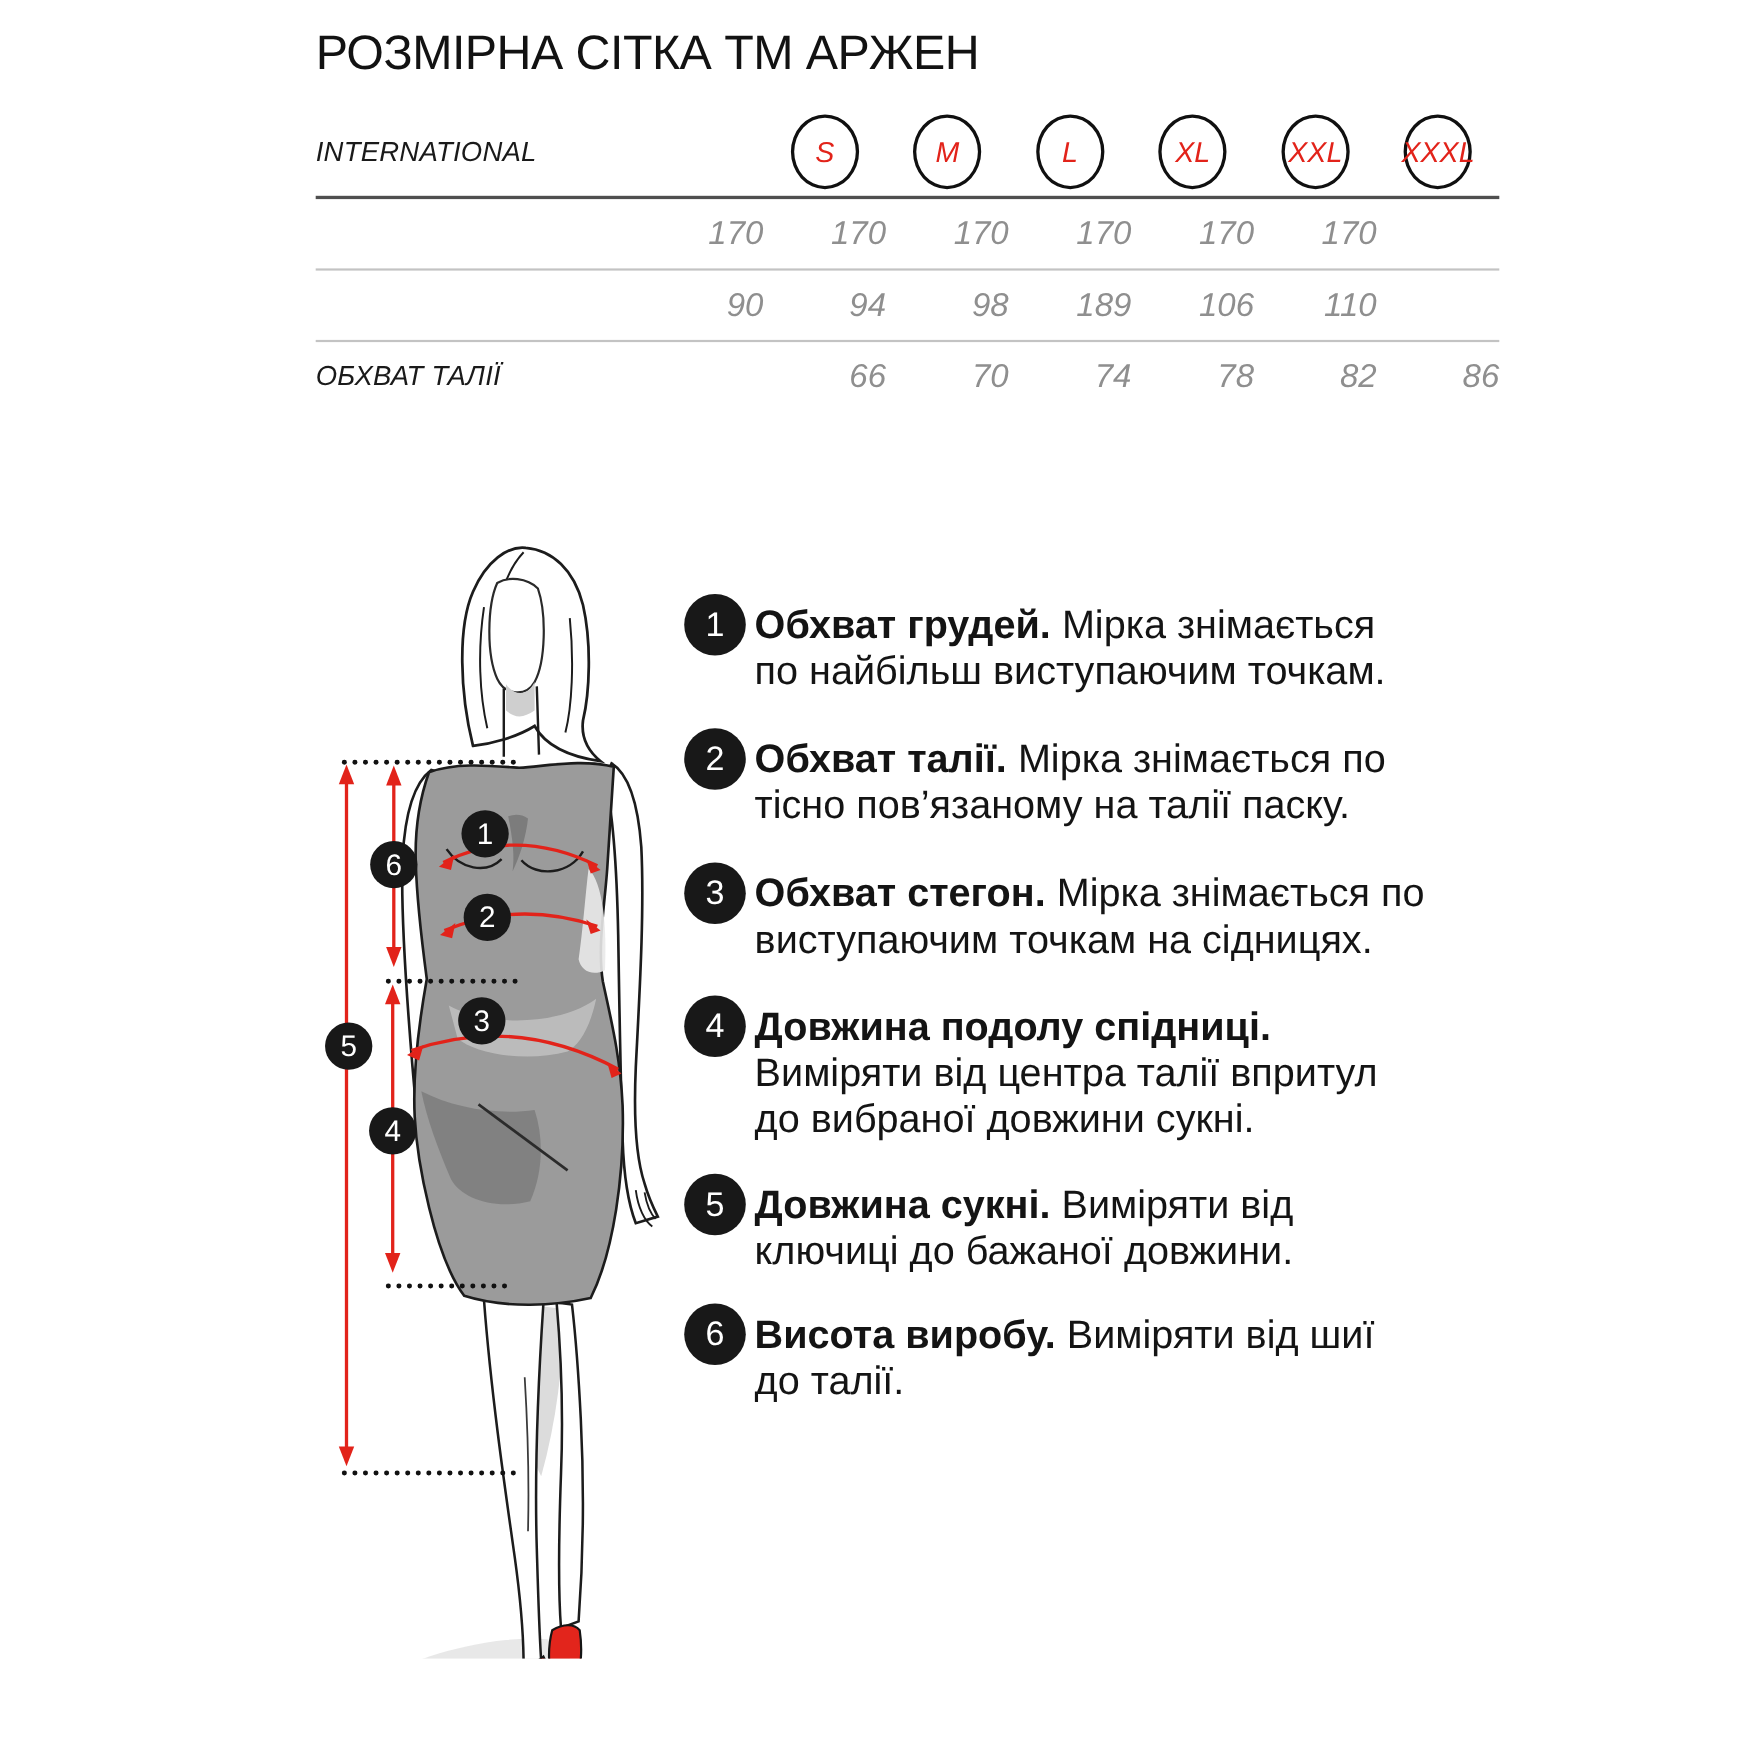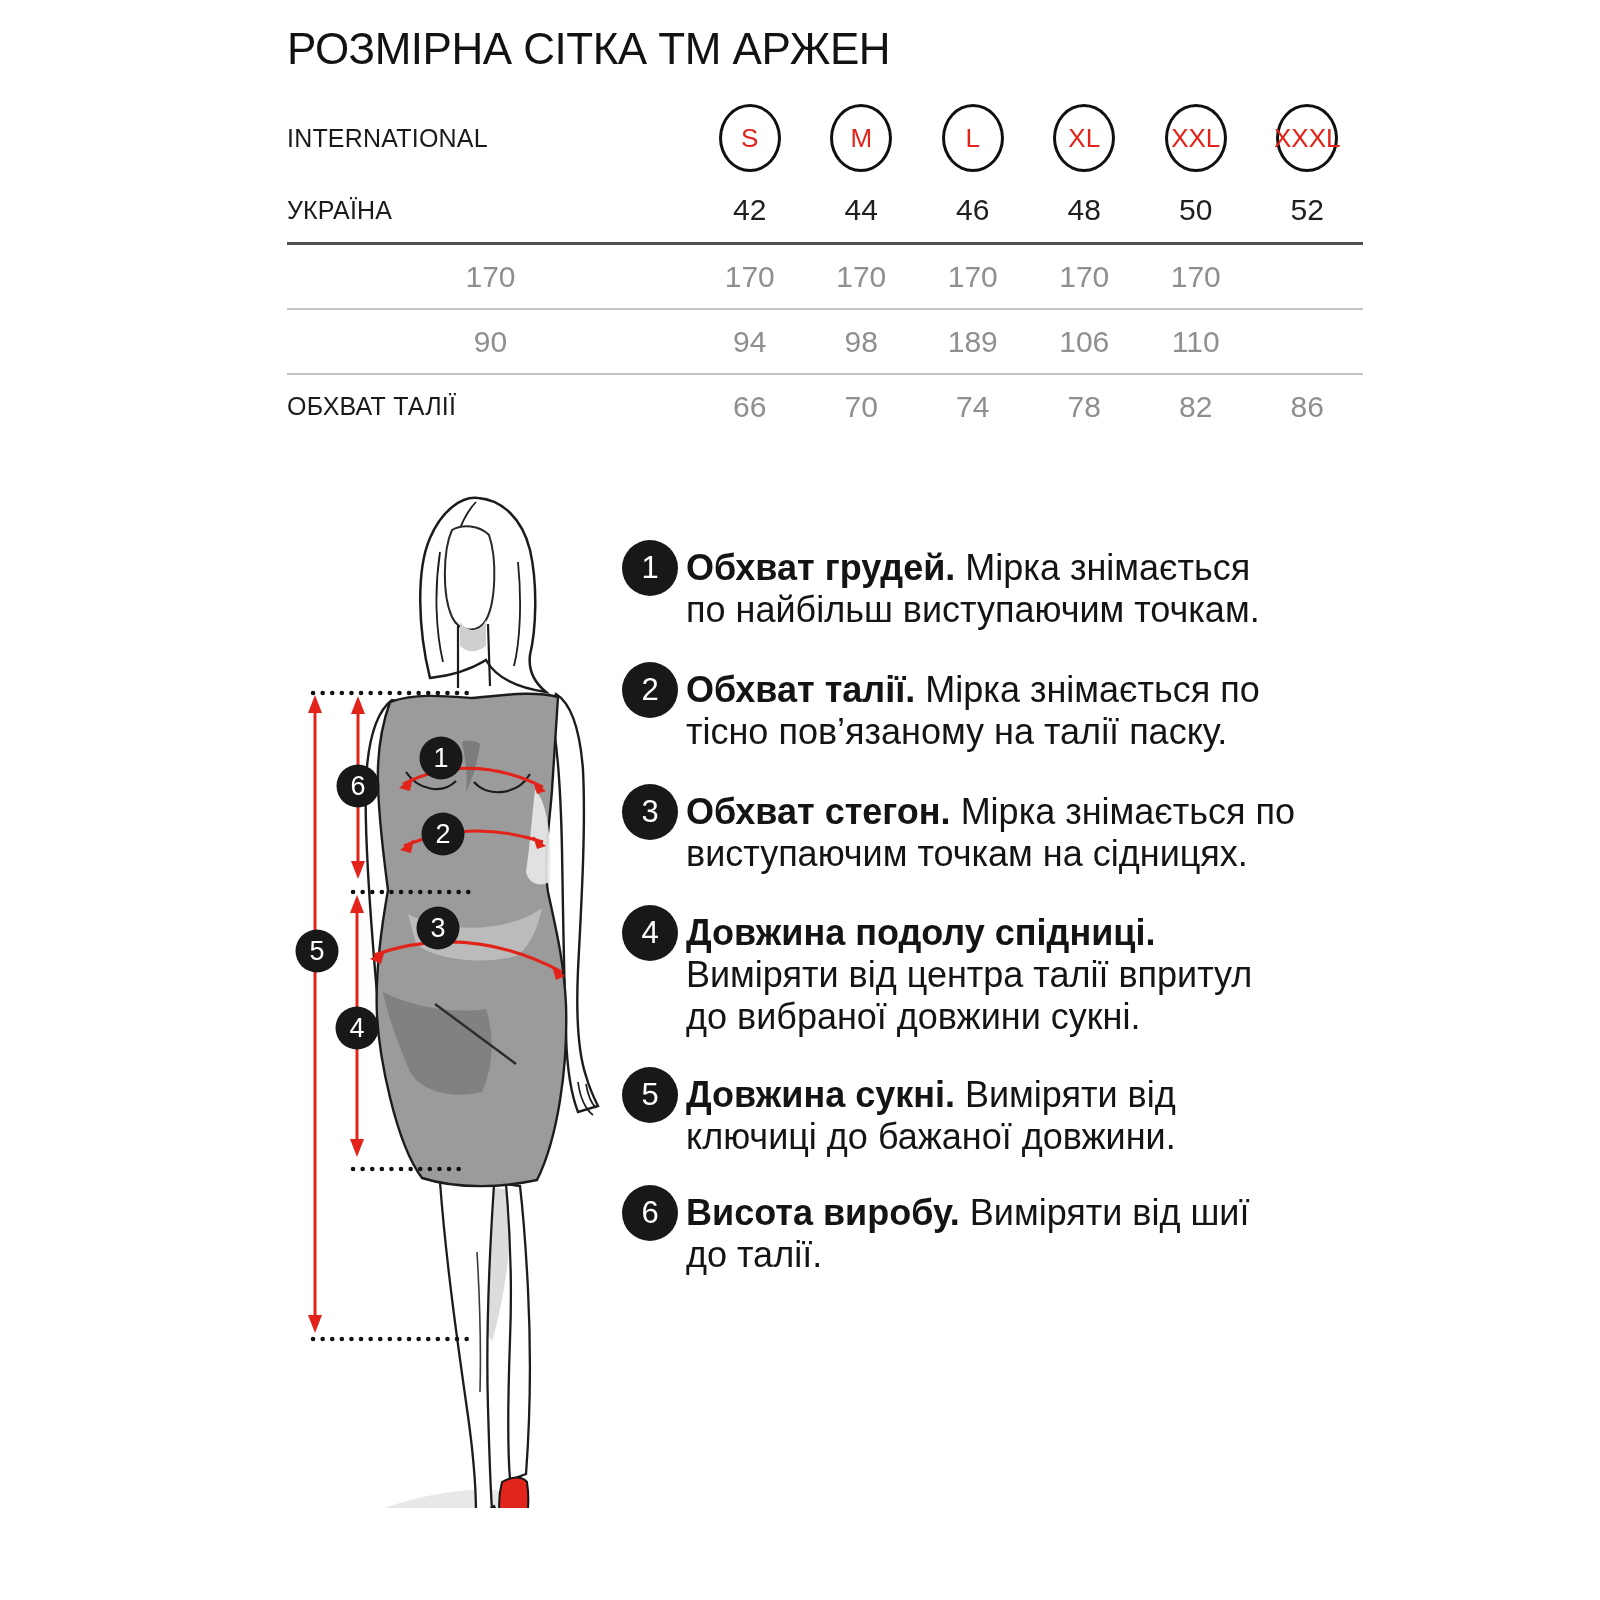--- a/index.html
+++ b/index.html
@@ -4,30 +4,30 @@
 <style>
   html,body{margin:0;padding:0;background:#fff;}
   .canvas{position:relative;width:1600px;height:1508px;background:#ffffff;overflow:hidden;
           font-family:"Liberation Sans","DejaVu Sans",sans-serif;color:#141414;}
 
   
   .title{position:absolute;left:287px;top:24px;font-size:44px;font-weight:500;
          letter-spacing:-0.5px;color:#121212;white-space:nowrap;}
 
   
-  .size-table{position:absolute;left:287px;top:98px;width:1076px;}
+  .size-table{position:absolute;left:287px;top:98px;width:1076px;font-style:italic;}
   .trow{display:grid;grid-template-columns:407px repeat(6,1fr);align-items:center;}
   .trow .lab{font-size:25px;color:#1a1a1a;letter-spacing:0.2px;}
   .trow .cell{text-align:center;font-size:30px;}
   .row-int{height:80px;}
   .row-ukr{height:64px;}
   .row-ukr .cell{color:#1f1f1f;}
   .row-meas{height:63px;border-top:2px solid #c3c3c3;}
   .row-meas.first{border-top:3px solid #4f4f4f;}
-  .row-meas .cell{color:#8f8f8f;}
+  .row-meas .cell{color:#8f8f8f;text-align:right;}
   .circle{width:56px;height:62px;border:3px solid #101010;border-radius:50%;
           display:flex;align-items:center;justify-content:center;margin:0 auto;
           color:#e2231a;font-size:26px;white-space:nowrap;overflow:visible;line-height:1;}
 
   
   .annotations{position:absolute;left:622px;top:530px;width:700px;height:800px;}
   .ann-item{position:absolute;left:0;display:flex;}
   .ann-badge{flex:0 0 56px;width:56px;height:56px;border-radius:50%;background:#181818;
              color:#fff;display:flex;align-items:center;justify-content:center;
              font-size:31px;margin-right:8px;}
@@ -63,29 +63,20 @@
           <span class="circle">XL</span>
         </div>
       <div class="cell">
           <span class="circle">XXL</span>
         </div>
       <div class="cell">
           <span class="circle">XXXL</span>
         </div>
     </div>
 
-    <div class="trow row-ukr">
-      <div class="lab">УКРАЇНА</div>
-      <div class="cell">42</div>
-      <div class="cell">44</div>
-      <div class="cell">46</div>
-      <div class="cell">48</div>
-      <div class="cell">50</div>
-      <div class="cell">52</div>
-    </div>
 
     <div class="trow row-meas first">
       <div class="cell">170</div>
       <div class="cell">170</div>
       <div class="cell">170</div>
       <div class="cell">170</div>
       <div class="cell">170</div>
       <div class="cell">170</div>
     </div>
 

